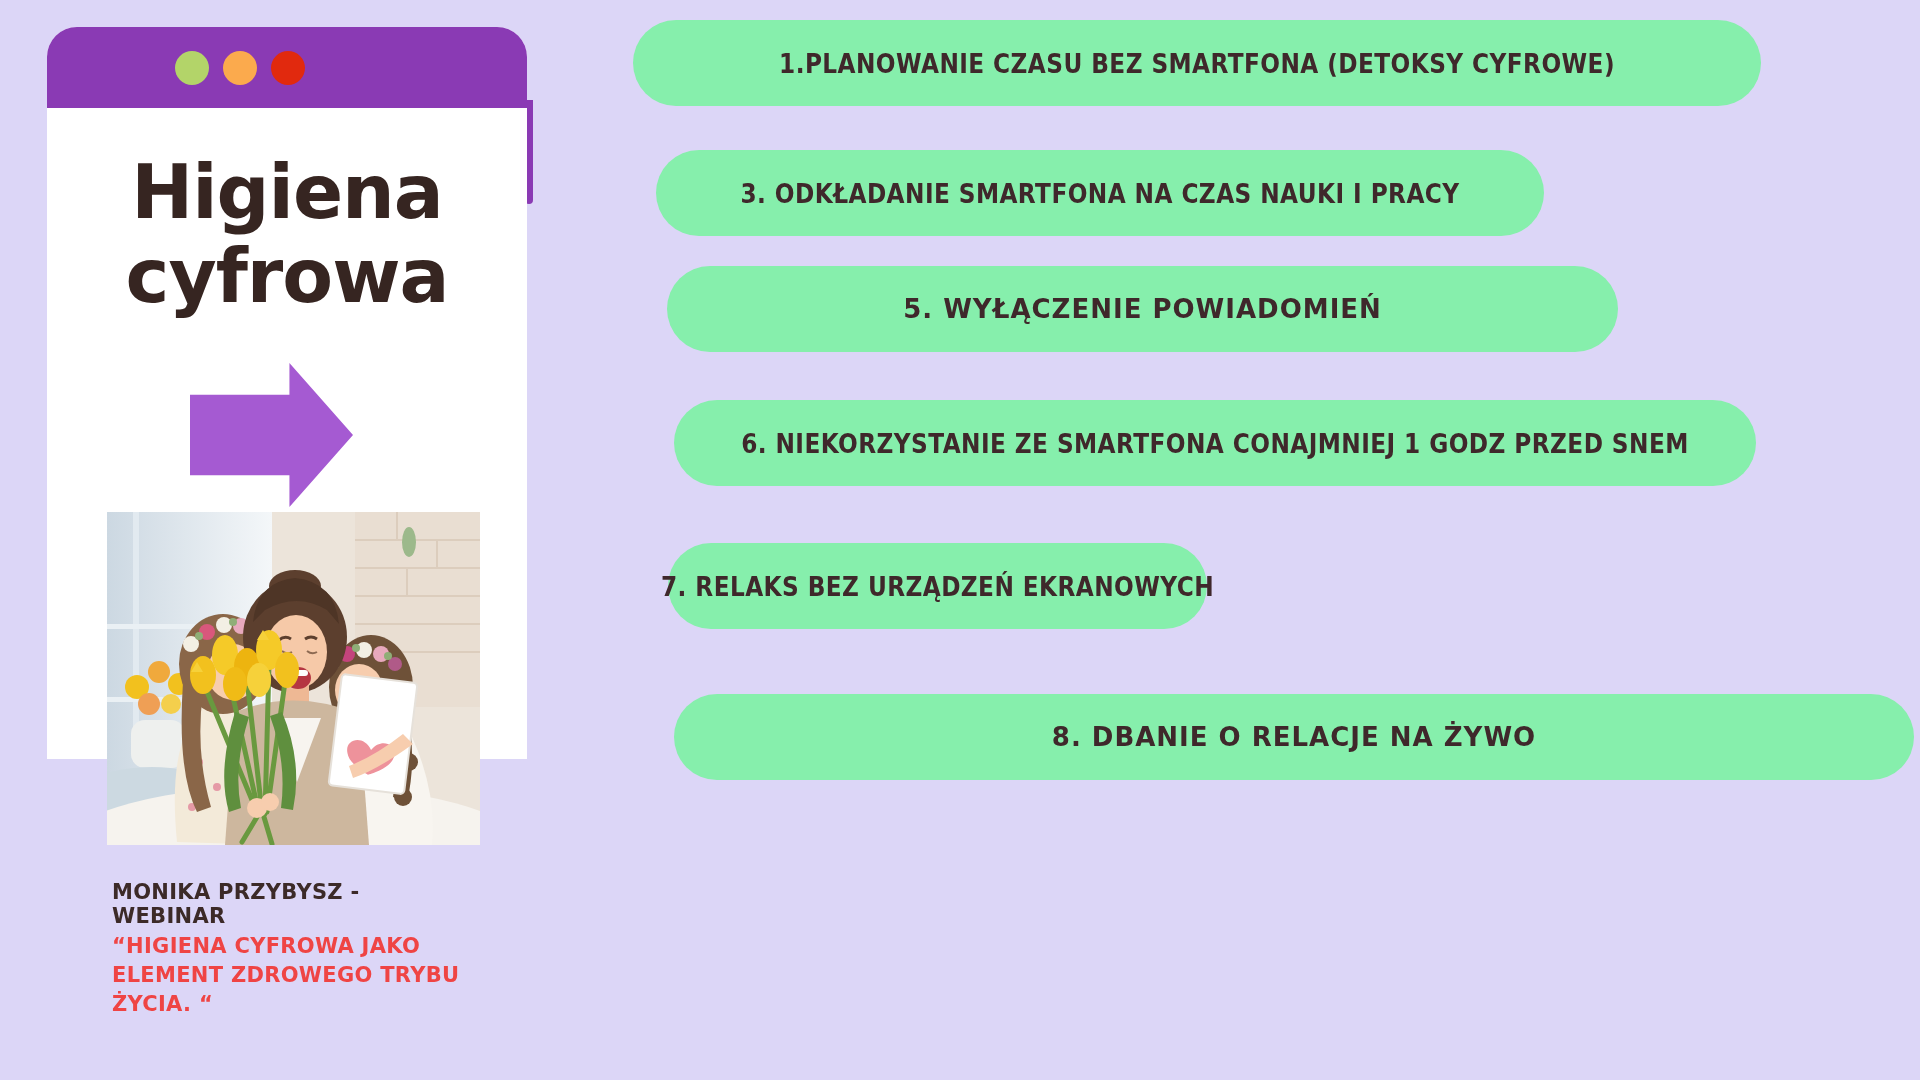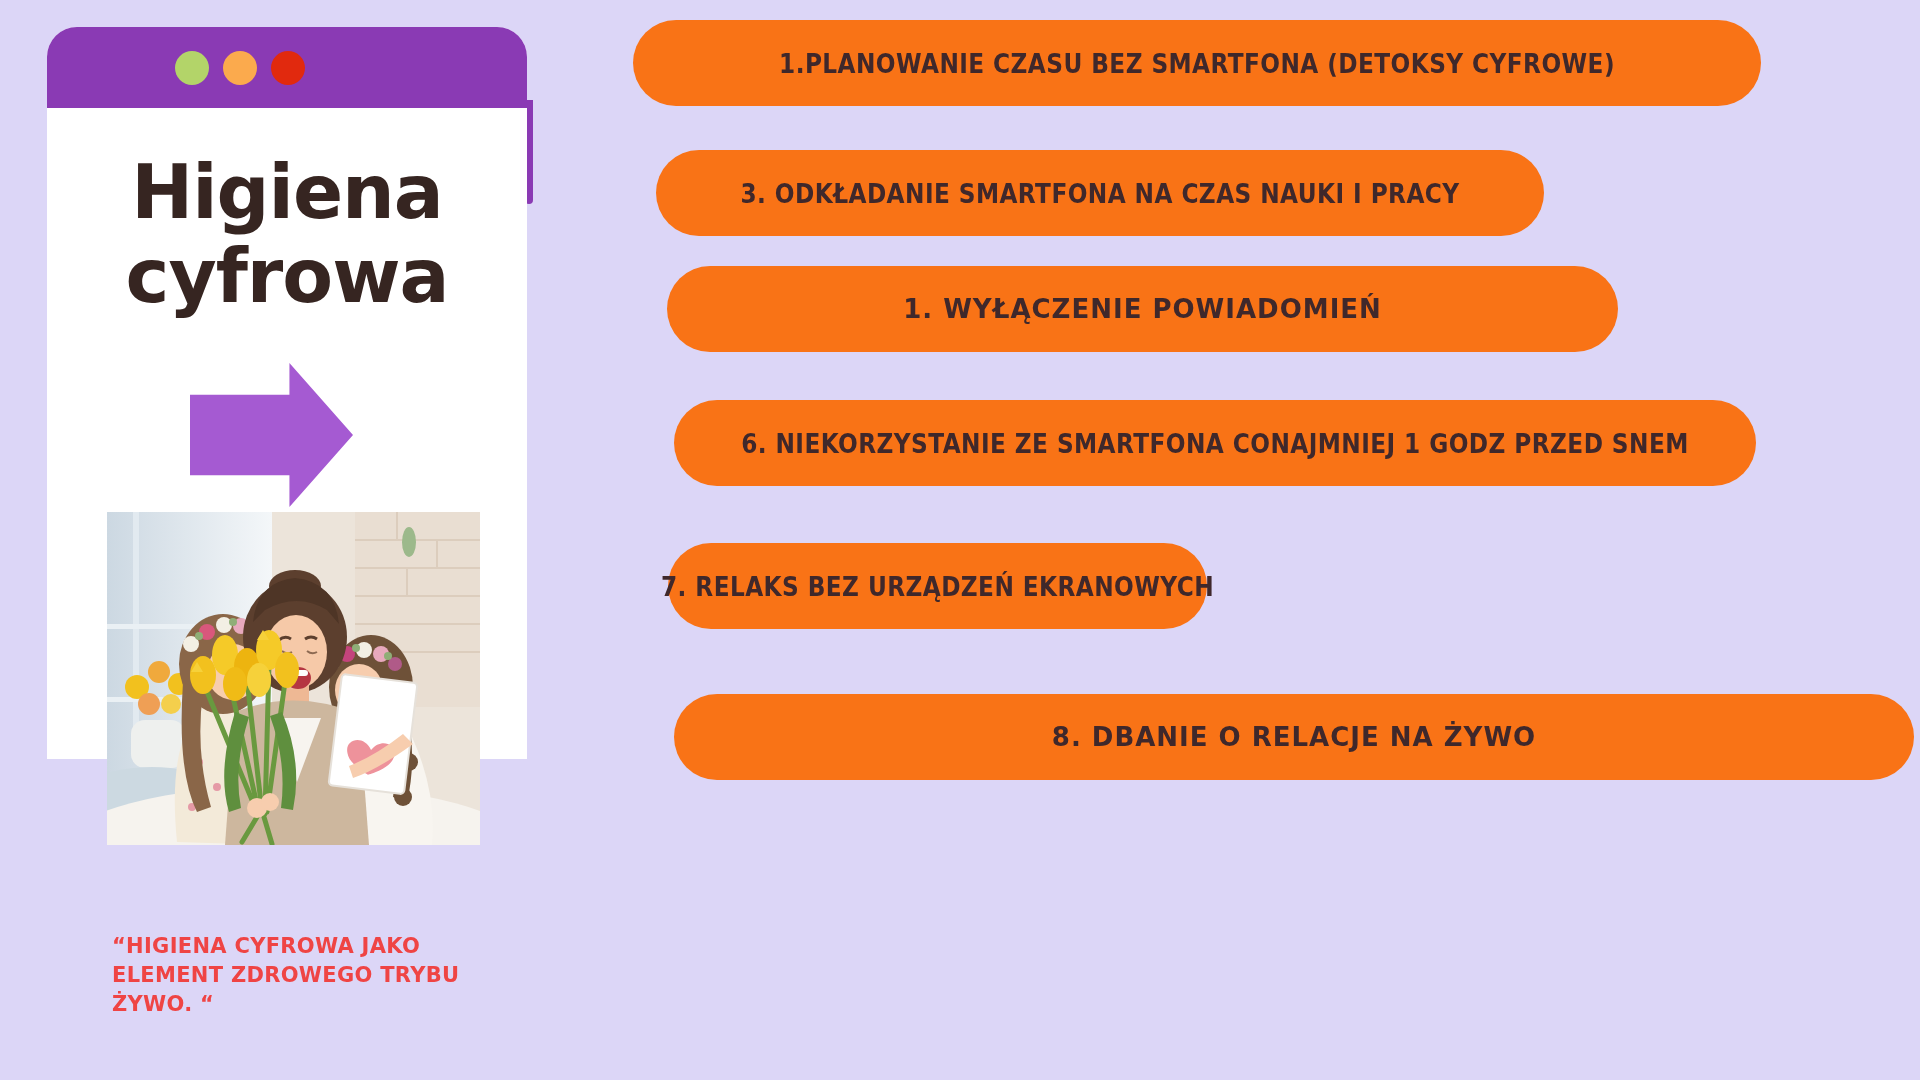--- a/index.html
+++ b/index.html
@@ -102,21 +102,21 @@
   .pill-list {
     position: absolute;
     inset: 0;
     margin: 0;
     padding: 0;
     list-style: none;
   }
   .pill {
     position: absolute;
     height: 86px;
-    background: #f97316;
+    background: #86efac;
     border-radius: 43px;
     display: flex;
     align-items: center;
     justify-content: center;
     color: #3f282b;
     font-weight: bold;
     white-space: nowrap;
   }
   .pill span { display: inline-block; }
   .pill.normal span { font-size: 26px; letter-spacing: 1px; }
@@ -277,37 +277,38 @@
           <ellipse cx="152" cy="168" rx="12" ry="17" fill="#f6d13a"></ellipse>
           <path d="M84,160 l6,-10 l6,10 Z" fill="#f6d13a"></path>
           <path d="M150,128 l6,-10 l6,10 Z" fill="#f6d13a"></path>
 
           <circle cx="150" cy="296" r="10" fill="#f7cdae"></circle>
           <circle cx="163" cy="290" r="9" fill="#f7cdae"></circle>
         </g>
       </svg>
     </div>
 
+    <div class="author">MONIKA PRZYBYSZ - WEBINAR</div>
 
     <div class="quote">
       <div>“HIGIENA CYFROWA JAKO</div>
       <div>ELEMENT ZDROWEGO TRYBU</div>
-      <div>ŻYWO. “</div>
+      <div>ŻYCIA. “</div>
     </div>
   </div>
 
   <ul class="pill-list">
       <li class="pill condensed">
         <span>1.PLANOWANIE CZASU BEZ SMARTFONA (DETOKSY CYFROWE)</span>
       </li>
       <li class="pill condensed">
         <span>3. ODKŁADANIE SMARTFONA NA CZAS NAUKI I PRACY</span>
       </li>
       <li class="pill normal">
-        <span>1. WYŁĄCZENIE POWIADOMIEŃ</span>
+        <span>5. WYŁĄCZENIE POWIADOMIEŃ</span>
       </li>
       <li class="pill condensed">
         <span>6. NIEKORZYSTANIE ZE SMARTFONA CONAJMNIEJ 1 GODZ PRZED SNEM</span>
       </li>
       <li class="pill condensed">
         <span>7. RELAKS BEZ URZĄDZEŃ EKRANOWYCH</span>
       </li>
       <li class="pill normal">
         <span>8. DBANIE O RELACJE NA ŻYWO</span>
       </li>

